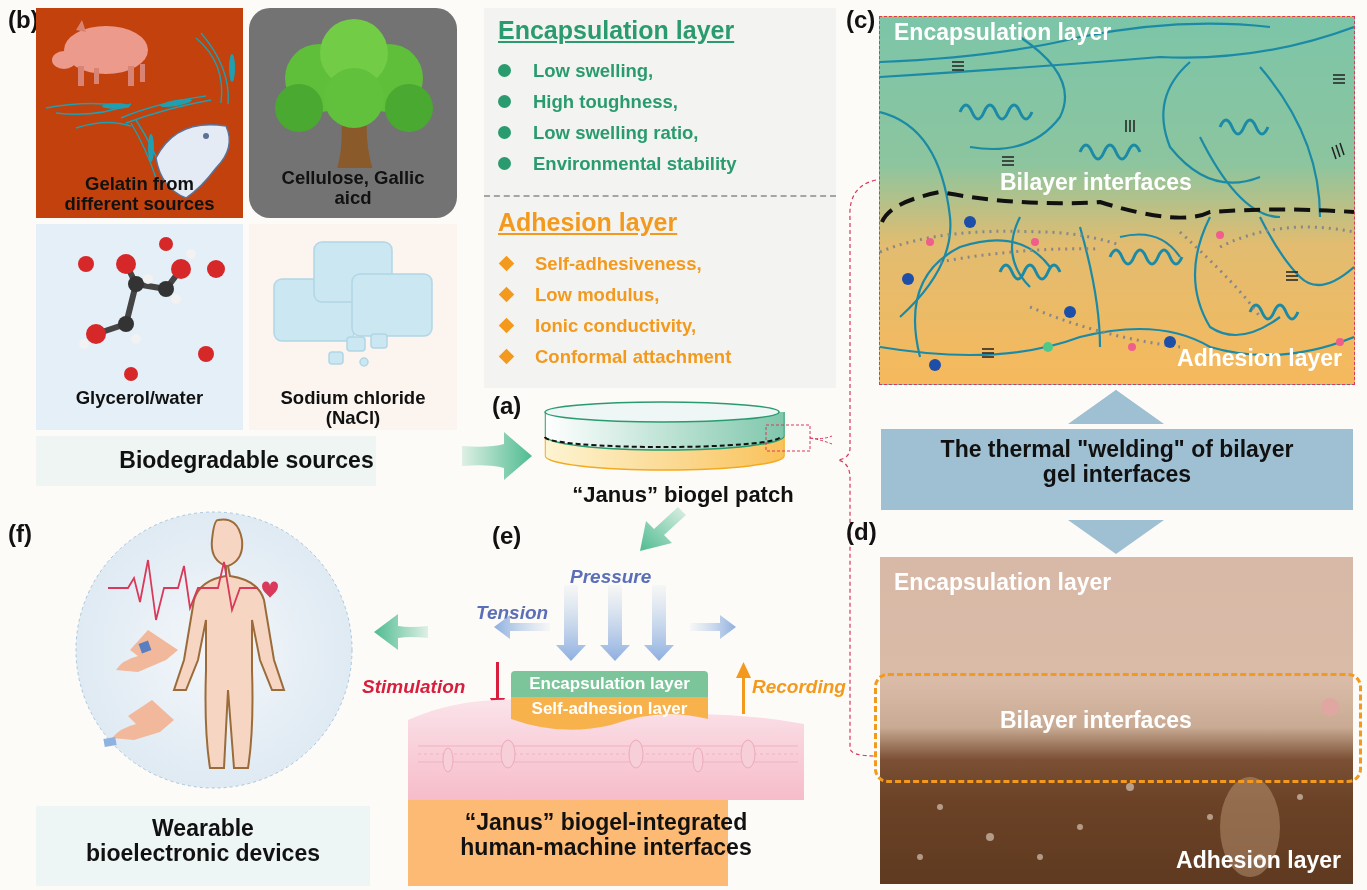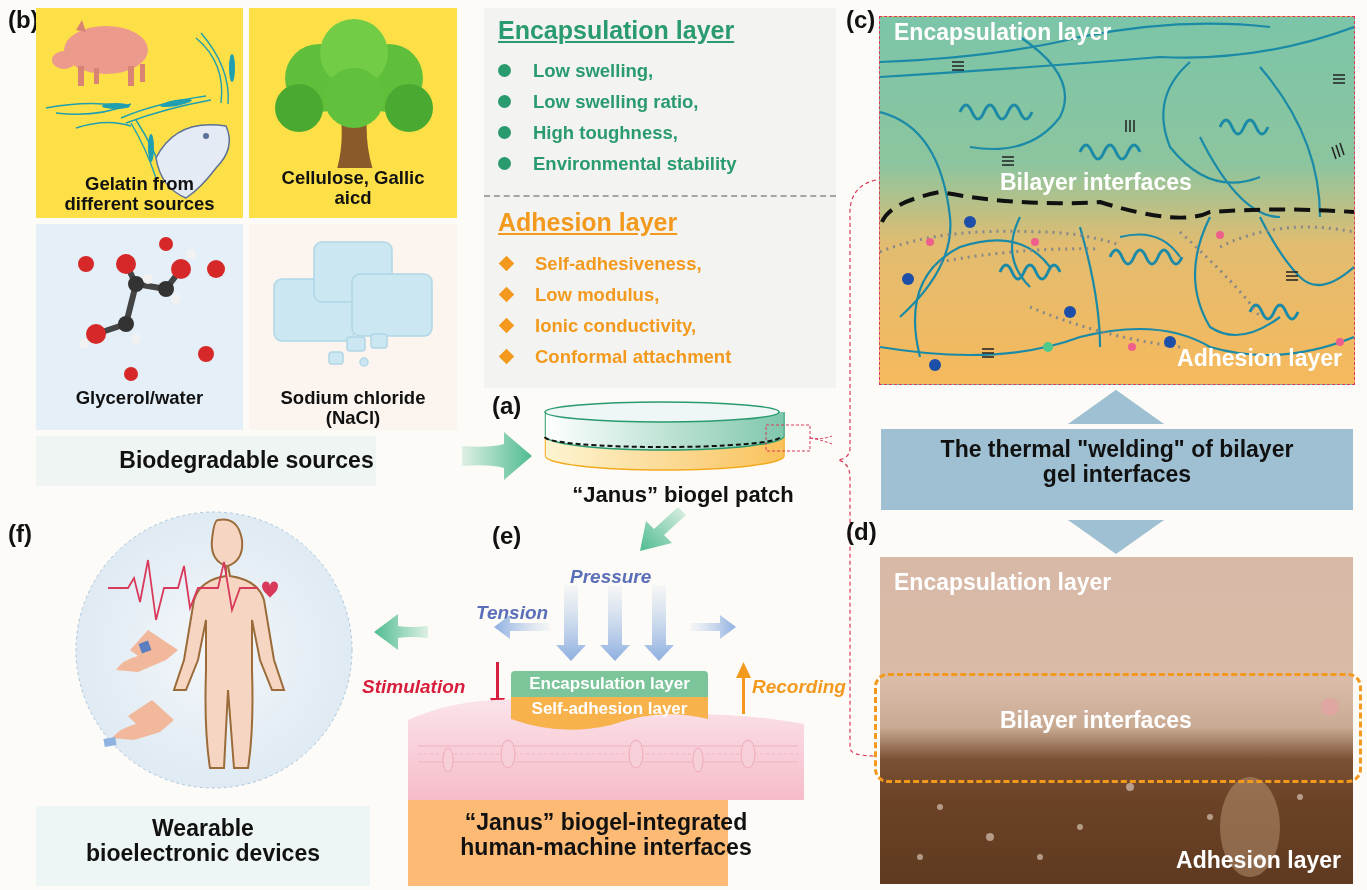--- a/index.html
+++ b/index.html
@@ -13,21 +13,21 @@
   .list{position:absolute;left:14px;margin:0;padding:0;list-style:none;}
   .list li{font-weight:bold;font-size:18.5px;height:31px;line-height:31px;display:flex;align-items:center;}
   .bullet-dot{width:13px;height:13px;border-radius:50%;background:#2a9b6e;margin-right:22px;display:inline-block;}
   .bullet-dia{width:11px;height:11px;background:#f39a1e;transform:rotate(45deg);margin:0 23px 0 3px;display:inline-block;}
 </style>
 </head>
 <body>
 
 <div class="plabel" style="left:8px;top:6px;">(b)</div>
 
-<div class="card" style="left:36px;top:8px;width:207px;height:210px;background:#fde047;">
+<div class="card" style="left:36px;top:8px;width:207px;height:210px;background:#c2410c;">
   <svg width="207" height="210">
 
     <g>
       <ellipse cx="70" cy="42" rx="42" ry="24" fill="#ec9a8c"></ellipse>
       <ellipse cx="28" cy="52" rx="12" ry="9" fill="#ec9a8c"></ellipse>
       <rect x="42" y="58" width="6" height="20" fill="#d98375"></rect>
       <rect x="92" y="58" width="6" height="20" fill="#d98375"></rect>
       <rect x="58" y="60" width="5" height="16" fill="#d98375"></rect>
       <rect x="104" y="56" width="5" height="18" fill="#d98375"></rect>
       <path d="M40 22 l6 -10 l4 12z" fill="#d98375"></path>
@@ -55,21 +55,21 @@
       <path d="M120 150 Q140 110 190 118 Q200 140 180 160 Q165 180 150 190 Q125 180 120 150z" fill="#e4ebf4" stroke="#5c7196" stroke-width="1.5"></path>
       <circle cx="170" cy="128" r="3" fill="#5c7196"></circle>
     </g>
   </svg>
   <div class="cap" style="left:0;top:166px;width:207px;font-size:18.5px;">
     <div>Gelatin from</div>
     <div>different sources</div>
   </div>
 </div>
 
-<div class="card" style="left:249px;top:8px;width:208px;height:210px;background:#fde047;">
+<div class="card" style="left:249px;top:8px;width:208px;height:210px;background:#737373;border-radius:21px;">
   <svg width="208" height="160">
     <path d="M92 110 Q95 140 86 168 L126 168 Q116 140 118 110z" fill="#8b5a2b"></path>
     <circle cx="70" cy="70" r="34" fill="#5fbf3a"></circle>
     <circle cx="140" cy="70" r="34" fill="#5fbf3a"></circle>
     <circle cx="105" cy="45" r="34" fill="#72cc45"></circle>
     <circle cx="50" cy="100" r="24" fill="#4aa930"></circle>
     <circle cx="160" cy="100" r="24" fill="#4aa930"></circle>
     <circle cx="105" cy="90" r="30" fill="#62c13c"></circle>
   </svg>
   <div class="cap" style="left:0;top:160px;width:208px;font-size:18.5px;">
@@ -143,25 +143,25 @@
 
 <div class="card" style="left:484px;top:8px;width:352px;height:380px;background:#f3f3f1;">
   <div class="abs green" style="left:14px;top:8px;font-size:25px;font-weight:bold;text-decoration:underline;">Encapsulation layer</div>
   <ul class="list green" style="top:47px;">
     <li>
         <span class="bullet-dot"></span>
         <span>Low swelling,</span>
       </li>
     <li>
         <span class="bullet-dot"></span>
+        <span>High toughness,</span>
+      </li>
+    <li>
+        <span class="bullet-dot"></span>
         <span>Low swelling ratio,</span>
-      </li>
-    <li>
-        <span class="bullet-dot"></span>
-        <span>High toughness,</span>
       </li>
     <li>
         <span class="bullet-dot"></span>
         <span>Environmental stability</span>
       </li>
   </ul>
   <div class="abs" style="left:0;top:187px;width:352px;border-top:2px dashed #a5a5a5;"></div>
   <div class="abs orange" style="left:14px;top:200px;font-size:25px;font-weight:bold;text-decoration:underline;">Adhesion layer</div>
   <ul class="list orange" style="top:240px;">
     <li>

